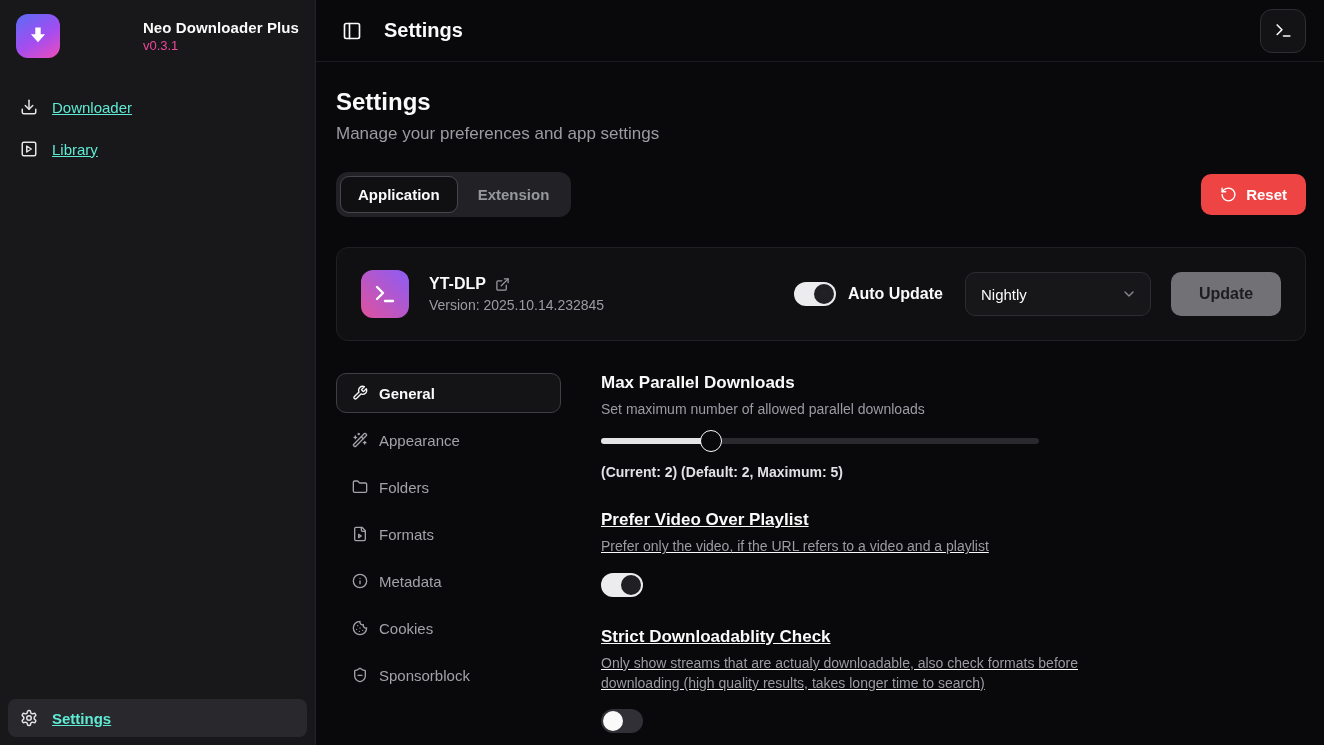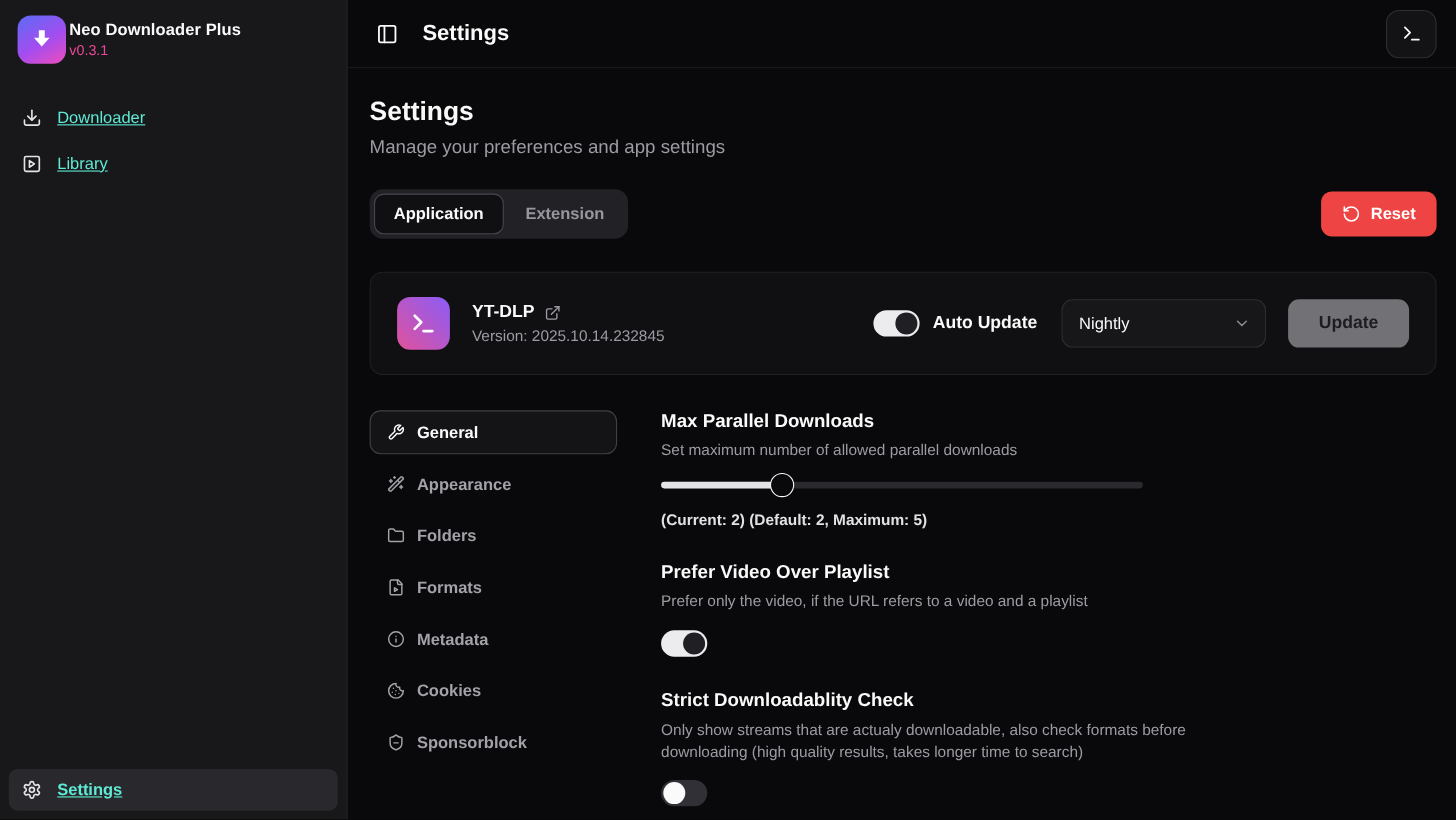--- a/index.html
+++ b/index.html
@@ -13,21 +13,21 @@
   svg { display:block; }
 
   
   .sidebar {
     width:316px; min-width:316px; height:745px;
     background:#18181b;
     border-right:1px solid #232327;
     display:flex; flex-direction:column;
     padding:14px 8px 8px 8px;
   }
-  .brand { display:flex; align-items:center; gap:3px; padding:0 8px; }
+  .brand { display:flex; align-items:center; gap:28px; padding:0 8px;justify-content:space-between; }
   .logo {
     width:44px; height:44px; border-radius:12px;
     background:linear-gradient(150deg,#5b6cf5 0%,#a34df0 55%,#ef4dbb 100%);
     display:flex; align-items:center; justify-content:center;
   }
   .brand-name { font-size:15px; font-weight:700; letter-spacing:.1px; }
   .brand-version { font-size:13px; color:#ec4899; margin-top:2px; }
   .side-nav { margin-top:30px; display:flex; flex-direction:column; gap:4px; }
   .side-item {
     display:flex; align-items:center; gap:14px;
@@ -115,31 +115,31 @@
     background:#717176; color:#1d1d20;
     font-family:inherit; font-size:16px; font-weight:700;
   }
 
   
   .settings-grid { margin-top:32px; display:flex; gap:40px; }
   .settings-nav { width:225px; min-width:225px; display:flex; flex-direction:column; gap:7px; }
   .snav-item {
     display:flex; align-items:center; gap:11px;
     height:40px; padding:0 15px; border-radius:10px;
-    font-size:15px; font-weight:700; color:#a2a2a9; cursor:pointer;
+    font-size:15px; font-weight:400; color:#a2a2a9; cursor:pointer;
     border:1px solid transparent;
   }
   .snav-item.active { border-color:#3f3f46; background:#141417; color:#fafafa; font-weight:700; }
   .snav-item .icn { flex:none; }
 
   .settings-panel { flex:1; display:flex; flex-direction:column; }
   .setting-title { font-size:17px; font-weight:700; }
   .setting-desc { font-size:14px; color:#9b9ba3; margin-top:6px; max-width:520px; line-height:1.45; }
   .setting-caption { font-size:14px; font-weight:600; color:#e2e2e6; margin-top:11px; }
-  .setting + .setting { margin-top:30px; }
+  .setting + .setting { margin-top:30px;text-decoration:underline; }
 
   
   .slider { position:relative; width:438px; height:24px; margin-top:10px; cursor:pointer; }
   .slider-track, .slider-fill {
     position:absolute; top:9px; height:6px; border-radius:99px;
   }
   .slider-track { width:100%; background:#2a2a2e; }
   .slider-fill { background:#e4e4e7; }
   .slider-thumb {
     position:absolute; top:1px; width:22px; height:22px; border-radius:50%;

